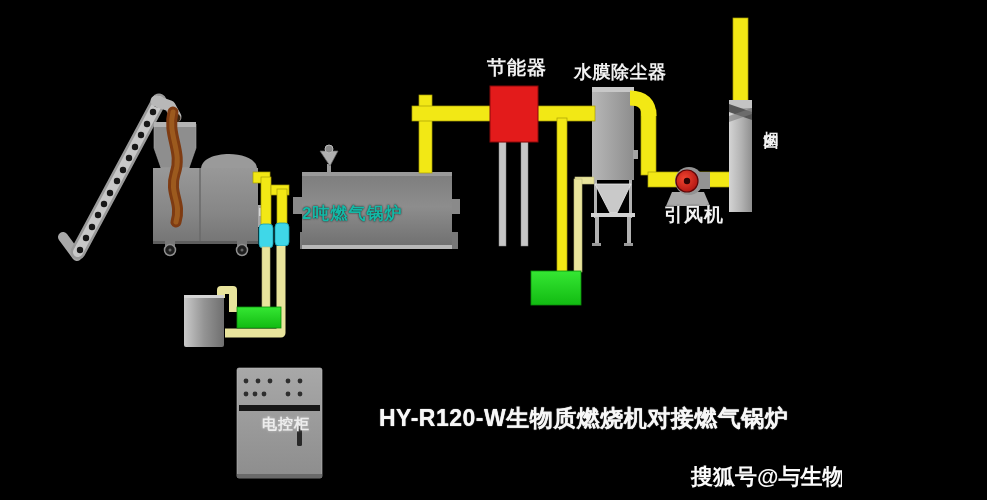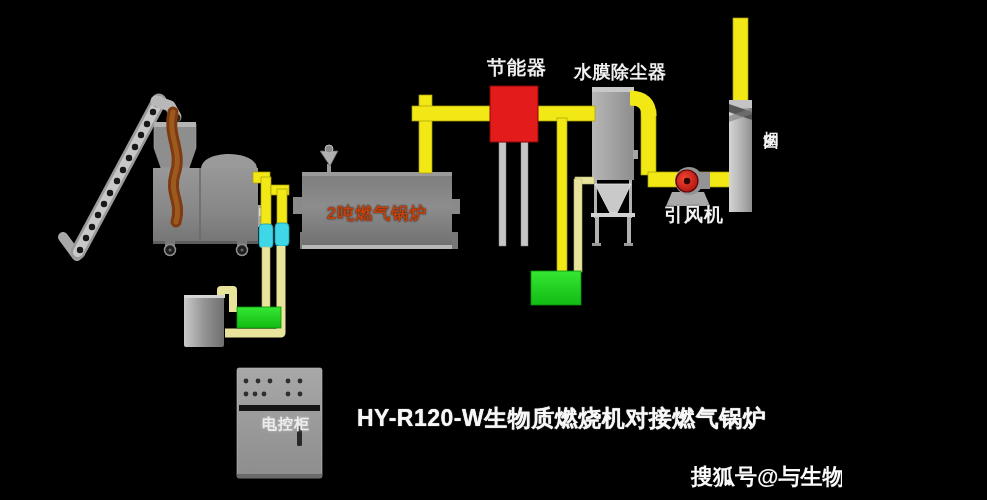--- a/index.html
+++ b/index.html
@@ -9,24 +9,24 @@
   }
   .stage svg{position:absolute;left:0;top:0;}
   .lbl{
     position:absolute;color:#f2f2f2;font-weight:bold;white-space:nowrap;
     text-shadow:0 0 2px rgba(0,0,0,.9);
   }
   #lbl-economizer{left:487px;top:55px;font-size:19px;letter-spacing:1px;}
   #lbl-dust{left:574px;top:60px;font-size:18px;letter-spacing:.5px;}
   #lbl-fan{left:664px;top:202px;font-size:19px;letter-spacing:1px;}
   #lbl-chimney{left:761px;top:119px;font-size:15px;writing-mode:vertical-rl;text-orientation:upright;letter-spacing:3px;}
-  #lbl-boiler{left:302px;top:202px;width:150px;text-align:center;font-size:17px;letter-spacing:1px;color:#c2410c;}
+  #lbl-boiler{left:302px;top:202px;width:150px;text-align:left;font-size:17px;letter-spacing:1px;color:#14b8a6;}
   #lbl-cabinet{left:262px;top:415px;font-size:15px;letter-spacing:1px;color:#ededed;text-shadow:0 0 3px rgba(255,255,255,.45);}
   #caption-company{left:382px;top:366px;font-size:23px;letter-spacing:1.5px;color:#f7f7f7;text-shadow:0 0 1px #fff;}
-  #caption-model{left:357px;top:403px;font-size:23px;letter-spacing:.5px;color:#f7f7f7;text-shadow:0 0 1px #fff;}
+  #caption-model{left:379px;top:403px;font-size:23px;letter-spacing:.5px;color:#f7f7f7;text-shadow:0 0 1px #fff;}
   #wm-sohu{left:691px;top:462px;font-size:22px;color:#fbfbfb;
     text-shadow:1px 1px 0 #000,-1px -1px 0 #000,1px -1px 0 #000,-1px 1px 0 #000;}
   #wm-brand{left:793px;top:140px;font-size:40px;color:#6e591d;letter-spacing:2px;
     text-shadow:1px 1px 0 #2e2510;}
 </style>
 </head>
 <body>
 
 <div class="stage">
 

